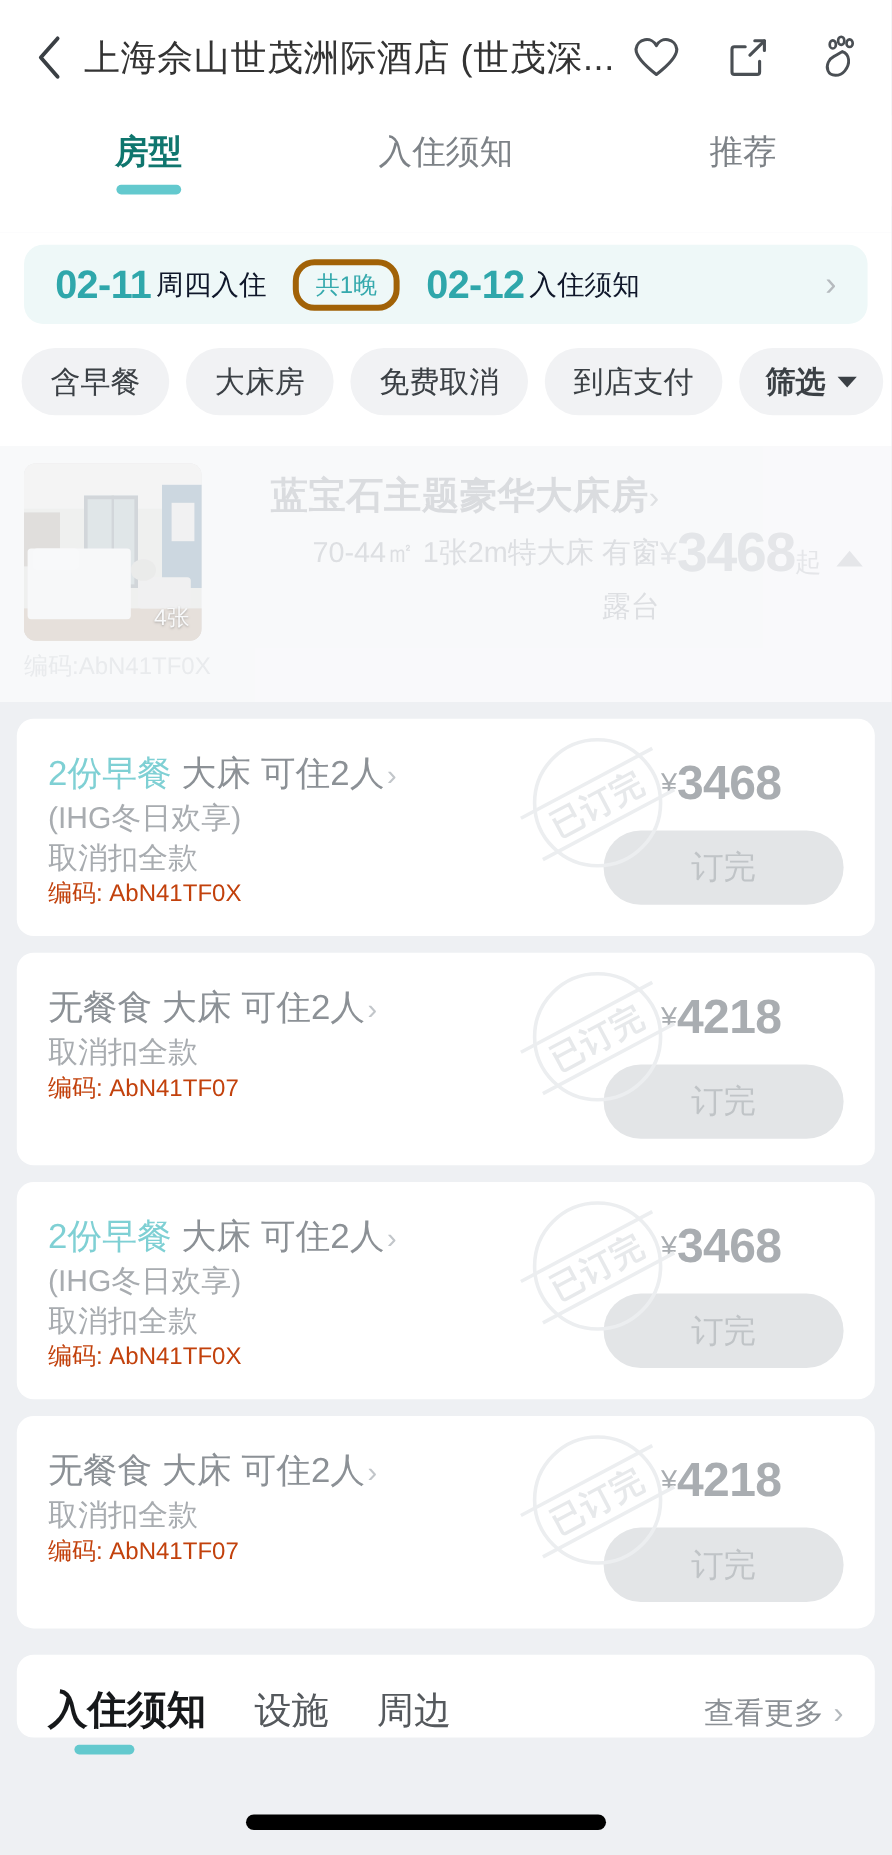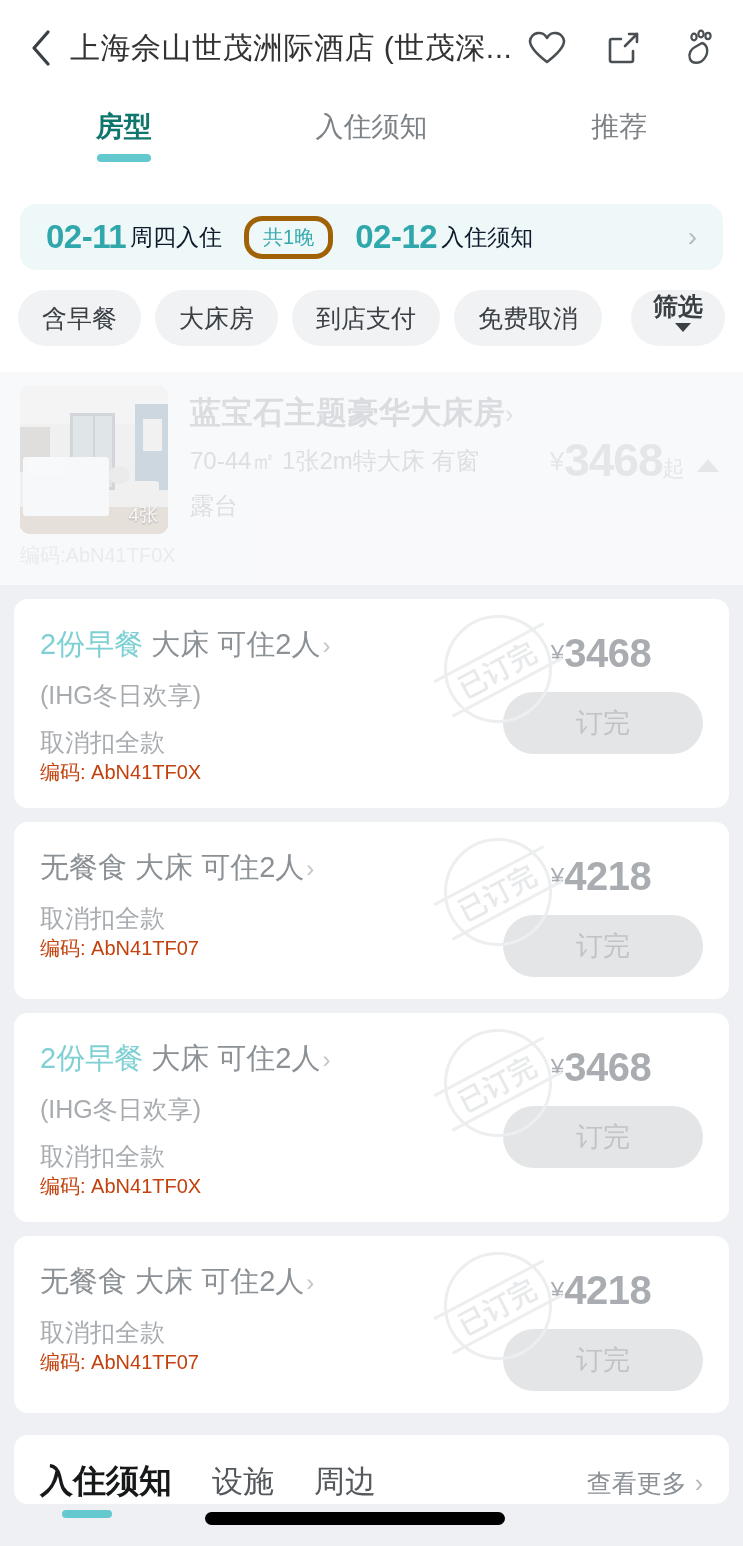--- a/index.html
+++ b/index.html
@@ -57,21 +57,21 @@
   .datebar .spacer { flex: 1 1 auto; }
   .chev-r { color: #b6bbbf; font-size: 28px; }
 
   
   .chips-wrap { background:#fff; padding: 0 18px 26px 18px; display: flex; align-items: center; }
   .chip {
     background: #f1f2f4; border-radius: 30px; height: 56px;
     padding: 15px 24px; display: flex; align-items: center;
     font-size: 25px; color: #3b4045; margin-right: 14px; white-space: nowrap;
   }
-  .chip-filter { margin-left: auto; margin-right: 0; font-weight: bold; padding: 0 22px; flex-direction: column; }
+  .chip-filter { margin-left: auto; margin-right: 0; font-weight: bold; padding: 0 22px; }
   .caret-dn {
     display:inline-block; margin-left: 10px;
     border-left: 8px solid transparent; border-right: 8px solid transparent;
     border-top: 9px solid #3b4045;
   }
 
   
   .roomhead { background: #fff; padding: 14px 20px 6px 20px; display: flex; opacity: .62; }
   .thumb {
     width: 148px; height: 148px; border-radius: 10px; flex: 0 0 auto;
@@ -90,21 +90,21 @@
   .thumb .ph-bed  { position:absolute; left:2%; bottom:12%; width:58%; height:40%; background:#fbfbfb; border-radius:3px; }
   .thumb .ph-pillow{ position:absolute; left:5%; bottom:40%; width:26%; height:12%; background:#fff; border-radius:4px; }
   .thumb .ph-hb   { position:absolute; left:0; top:28%; width:20%; height:30%; background:#b8b1a8; }
   .thumb .ph-sofa { position:absolute; right:6%; bottom:18%; width:30%; height:18%; background:#e8e6e3; border-radius:3px; }
   .thumb .ph-tbl  { position:absolute; right:26%; bottom:34%; width:14%; height:12%; background:#d8d5d1; border-radius:50%; }
   .thumb .veil { position:absolute; inset:0; background:rgba(255,255,255,.45); }
   .thumb .cnt {
     position: absolute; right: 10px; bottom: 6px;
     font-size: 19px; color: #fff; text-shadow: 0 1px 2px rgba(0,0,0,.45);
   }
-  .roominfo { flex: 1 1 auto; padding-left: 22px; padding-top: 6px; }
+  .roominfo { flex: 1 1 auto; padding-top: 6px; text-align: right; }
   .roomname { font-size: 31px; color: #cfd1d4; font-weight: bold; letter-spacing: .5px; }
   .roomname .ch { font-weight: normal; font-size: 26px; color: #d6d8da; }
   .roommeta { font-size: 24px; color: #d3d5d8; margin-top: 10px; line-height: 1.45; }
   .roomprice { flex: 0 0 auto; align-self: center; text-align: right; padding-right: 4px; white-space: nowrap; }
   .roomprice .y { font-size: 26px; color: #dfe1e3; vertical-align: 6px; }
   .roomprice .n { font-size: 46px; color: #dfe1e3; font-weight: bold; letter-spacing: -1px; }
   .roomprice .q { font-size: 22px; color: #dfe1e3; }
   .roomprice .tri {
     display:inline-block; margin-left: 8px; vertical-align: 4px;
     border-left: 11px solid transparent; border-right: 11px solid transparent;
@@ -116,21 +116,21 @@
   .cards { padding: 0 14px; }
   .rate-card {
     position: relative; background: #fff; border-radius: 14px;
     margin-top: 14px; padding: 26px 26px 22px 26px;
     display: flex; overflow: hidden; gap: 40px;
   }
   .rate-left { flex: 1 1 auto; min-width: 0; }
   .rate-title { font-size: 29px; color: #8c9196; white-space: nowrap; }
   .rate-title .bf { color: #7fd0d4; }
   .rate-title .arr { color: #c2c6ca; font-size: 24px; margin-left: 2px; }
-  .rate-sub { font-size: 25px; color: #a8acb0; margin-top: 14px; }
+  .rate-sub { font-size: 25px; color: #a8acb0; }
   .rate-code { font-size: 20px; color: #c2410c; }
   .rate-right { flex: 0 0 auto; width: 200px; text-align: center; padding-top: 6px; }
   .rate-price { text-align: center; padding-right: 4px; white-space: nowrap; }
   .rate-price .y { font-size: 24px; color: #a9adb1; vertical-align: 5px; }
   .rate-price .n { font-size: 40px; color: #a9adb1; font-weight: bold; letter-spacing: -0.5px; }
   .btn-soldout {
     margin-top: 16px; height: 62px; border-radius: 32px;
     background: #e3e5e7; color: #c0c4c7; font-size: 27px;
     display: flex; align-items: center; justify-content: center;
   }
@@ -230,22 +230,22 @@
       <span class="dnum">02-12</span>
       <span class="dtxt">入住须知</span>
       <span class="spacer"></span>
       <span class="chev-r">›</span>
     </div>
   </div>
 
   <div class="chips-wrap">
     <div class="chip">含早餐</div>
     <div class="chip">大床房</div>
+    <div class="chip">免费取消</div>
     <div class="chip">到店支付</div>
-    <div class="chip">免费取消</div>
     <div class="chip chip-filter">
       <span>筛选</span>
       <span class="caret-dn"></span>
     </div>
   </div>
 
   <div class="roomhead">
     <div class="thumb">
       <div class="photo">
         <div class="ph-wall"></div>

